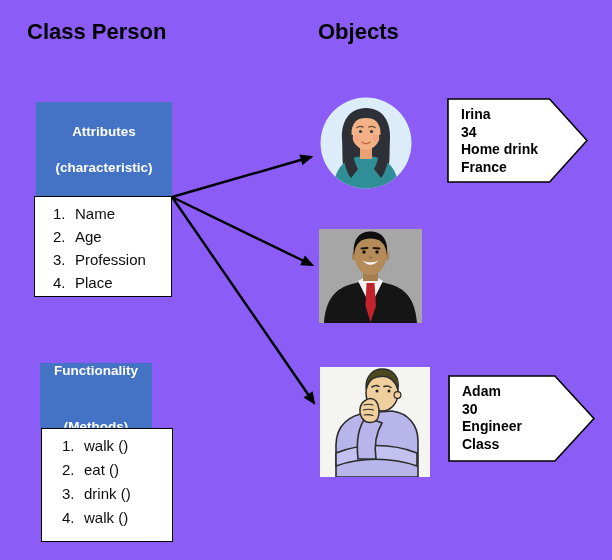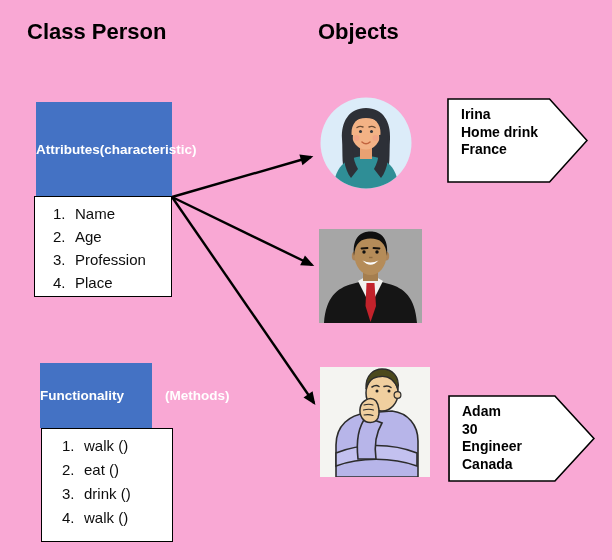--- a/index.html
+++ b/index.html
@@ -1,25 +1,25 @@
 <!DOCTYPE html>
 <html><head>
 <meta charset="utf-8">
 <style>
   * { margin:0; padding:0; box-sizing:border-box; }
   html,body { background:#ffffff; font-family:"Liberation Sans", sans-serif; }
-  .canvas { position:relative; width:612px; height:560px; background:#f9a8d4; overflow:hidden; }
+  .canvas { position:relative; width:612px; height:560px; background:#8b5cf6; overflow:hidden; }
 
   .title { position:absolute; font-size:22px; font-weight:bold; color:#000; }
   .title-class { left:27px; top:19px; }
   .title-objects { left:318px; top:19px; }
 
   .blue-header {
     position:absolute; background:#4472C4; color:#fff; font-weight:bold;
-    font-size:13.5px; display:flex; flex-direction:row; align-items:center;
+    font-size:13.5px; display:flex; flex-direction:column; align-items:center;
     justify-content:space-evenly; text-align:center;
   }
   .attr-header { left:36px; top:102px; width:136px; height:95px; }
   .func-header { left:40px; top:363px; width:112px; height:65px;gap:41px; }
 
   .list-box { position:absolute; background:#fff; border:1.5px solid #000; }
   .attr-list { left:34px; top:196px; width:138px; height:101px; padding:9px 4px 0 18px; }
   .func-list { left:41px; top:428px; width:132px; height:114px; padding:9px 4px 0 20px; }
   .list-row { display:flex; font-size:15px; color:#0d0d0d; line-height:16px; }
   .attr-list .list-row { margin-bottom:7px; }
@@ -30,21 +30,21 @@
   .avatar-irina { left:320px; top:97px; }
   .avatar-john { left:319px; top:229px; }
   .avatar-adam { left:320px; top:367px; }
 
   .obj-label { position:absolute;padding-left:20px; }
   .obj-label svg.pent { position:absolute; left:0; top:0; width:100%; height:100%; }
   .obj-text { position:absolute; left:14px; top:8px; font-size:14px; font-weight:bold;
               color:#000; line-height:17.5px; white-space:nowrap; }
   .label-irina { left:447px; top:98px;  width:141px; height:85px; }
   .label-john  { left:446px; top:232px; width:142px; height:83px; }
-  .label-adam  { left:448px; top:375px; width:147px; height:87px;margin-top:20px; }
+  .label-adam  { left:448px; top:375px; width:147px; height:87px; }
 
   .arrows { position:absolute; left:0; top:0; width:612px; height:560px; pointer-events:none; }
 </style>
 </head>
 <body>
 
 <div class="canvas">
 
   <div class="title title-class">Class Person</div>
   <div class="title title-objects">Objects</div>
@@ -184,31 +184,32 @@
       </g>
     </svg>
   </div>
 
   <div class="obj-label label-irina">
     <svg class="pent" viewBox="0 0 143 85" preserveAspectRatio="none">
       <polygon points="1,1 104,1 142,42.5 104,84 1,84" fill="#fff" stroke="#000" stroke-width="1.6"></polygon>
     </svg>
     <div class="obj-text">
       <div>Irina</div>
+      <div>34</div>
       <div>Home drink</div>
       <div>France</div>
     </div>
   </div>
 
 
   <div class="obj-label label-adam">
     <svg class="pent" viewBox="0 0 143 85" preserveAspectRatio="none">
       <polygon points="1,1 104,1 142,42.5 104,84 1,84" fill="#fff" stroke="#000" stroke-width="1.6"></polygon>
     </svg>
     <div class="obj-text">
       <div>Adam</div>
       <div>30</div>
       <div>Engineer</div>
-      <div>Canada</div>
+      <div>Class</div>
     </div>
   </div>
 
 </div>
 
 </body></html>

